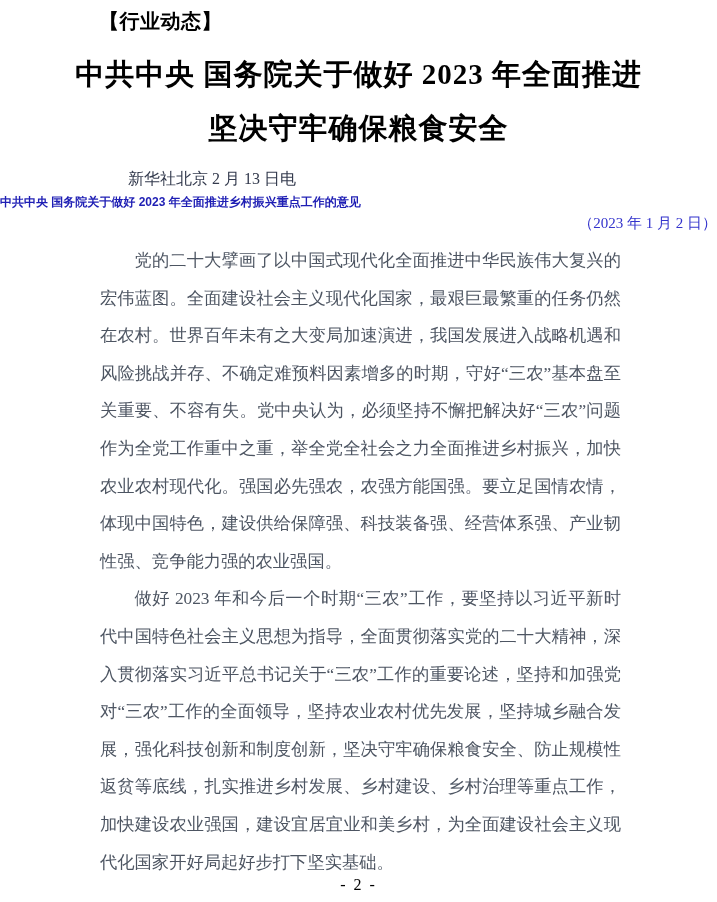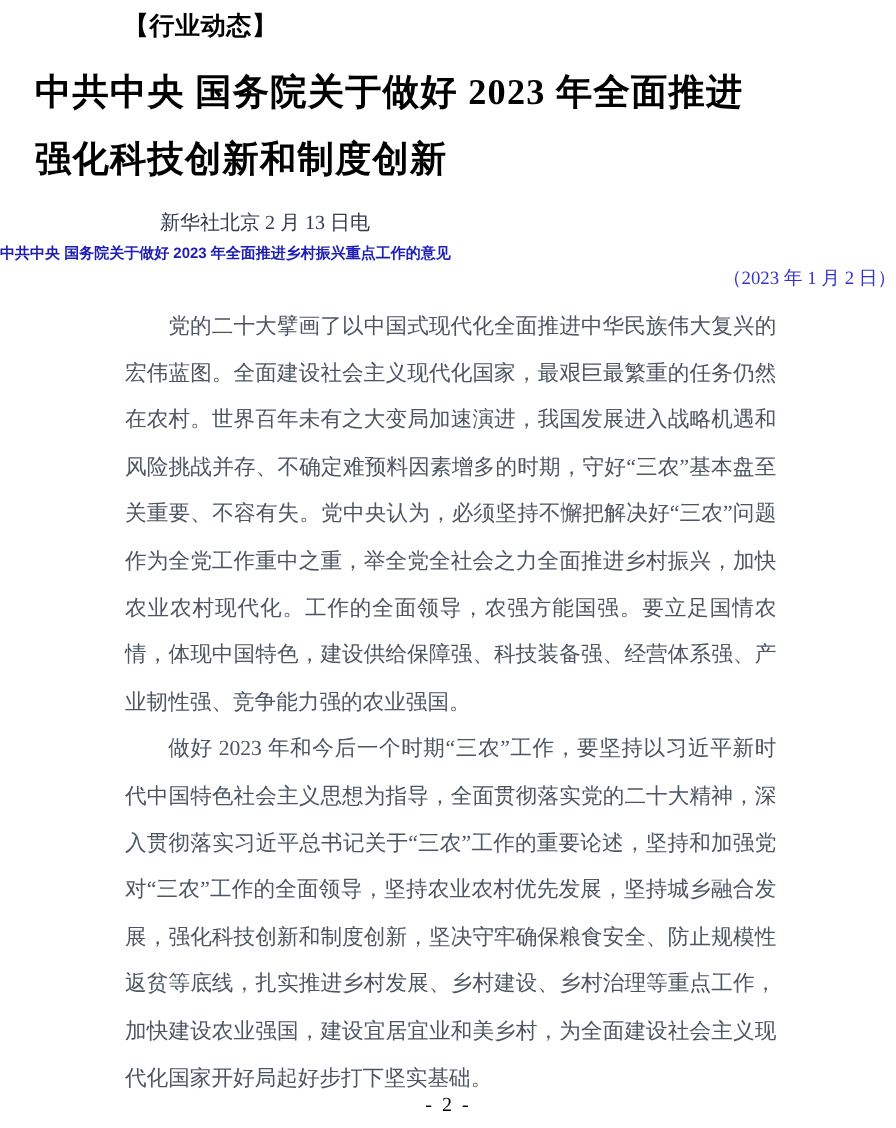--- a/index.html
+++ b/index.html
@@ -24,28 +24,27 @@
     margin: 9px 0 0 99px;
     font-family: "Liberation Sans", "DejaVu Sans", sans-serif;
     font-weight: bold;
     font-size: 20px;
     line-height: 25px;
     color: var(--title-black);
     letter-spacing: 0.5px;
   }
   .doc-title {
     margin-top: 13px;
-    text-align: left;
+    text-align: center;
     font-family: "Liberation Serif", "DejaVu Serif", serif;
     font-weight: bold;
     font-size: 29px;
     line-height: 54px;
     color: var(--title-black);
     letter-spacing: 1px;
-    margin-left: 28px;
   }
   .dateline {
     margin: 13px 16px 0 128px;
     font-size: 16px;
     line-height: 21px;
     color: var(--dateline-text);
   }
   .article-title {
     margin-top: 3px;
     text-align: left;
@@ -88,29 +87,29 @@
 </style>
 </head>
 <body>
 
 <div class="page">
 
   <div class="section-tag">【行业动态】</div>
 
   <div class="doc-title">
     <div>中共中央 国务院关于做好 2023 年全面推进</div>
-    <div>强化科技创新和制度创新</div>
+    <div>坚决守牢确保粮食安全</div>
   </div>
 
   <div class="dateline">新华社北京 2 月 13 日电</div>
 
   <div class="article-title">中共中央 国务院关于做好 2023 年全面推进乡村振兴重点工作的意见</div>
 
   <div class="article-date">（2023 年 1 月 2 日）</div>
 
   <div class="body-text">
-    <p>党的二十大擘画了以中国式现代化全面推进中华民族伟大复兴的宏伟蓝图。全面建设社会主义现代化国家，最艰巨最繁重的任务仍然在农村。世界百年未有之大变局加速演进，我国发展进入战略机遇和风险挑战并存、不确定难预料因素增多的时期，守好“三农”基本盘至关重要、不容有失。党中央认为，必须坚持不懈把解决好“三农”问题作为全党工作重中之重，举全党全社会之力全面推进乡村振兴，加快农业农村现代化。工作的全面领导，农强方能国强。要立足国情农情，体现中国特色，建设供给保障强、科技装备强、经营体系强、产业韧性强、竞争能力强的农业强国。</p>
+    <p>党的二十大擘画了以中国式现代化全面推进中华民族伟大复兴的宏伟蓝图。全面建设社会主义现代化国家，最艰巨最繁重的任务仍然在农村。世界百年未有之大变局加速演进，我国发展进入战略机遇和风险挑战并存、不确定难预料因素增多的时期，守好“三农”基本盘至关重要、不容有失。党中央认为，必须坚持不懈把解决好“三农”问题作为全党工作重中之重，举全党全社会之力全面推进乡村振兴，加快农业农村现代化。强国必先强农，农强方能国强。要立足国情农情，体现中国特色，建设供给保障强、科技装备强、经营体系强、产业韧性强、竞争能力强的农业强国。</p>
     <p>做好 2023 年和今后一个时期“三农”工作，要坚持以习近平新时代中国特色社会主义思想为指导，全面贯彻落实党的二十大精神，深入贯彻落实习近平总书记关于“三农”工作的重要论述，坚持和加强党对“三农”工作的全面领导，坚持农业农村优先发展，坚持城乡融合发展，强化科技创新和制度创新，坚决守牢确保粮食安全、防止规模性返贫等底线，扎实推进乡村发展、乡村建设、乡村治理等重点工作，加快建设农业强国，建设宜居宜业和美乡村，为全面建设社会主义现代化国家开好局起好步打下坚实基础。</p>
   </div>
 
   <div class="page-number">- 2 -</div>
 
 </div>
 
 </body></html>

